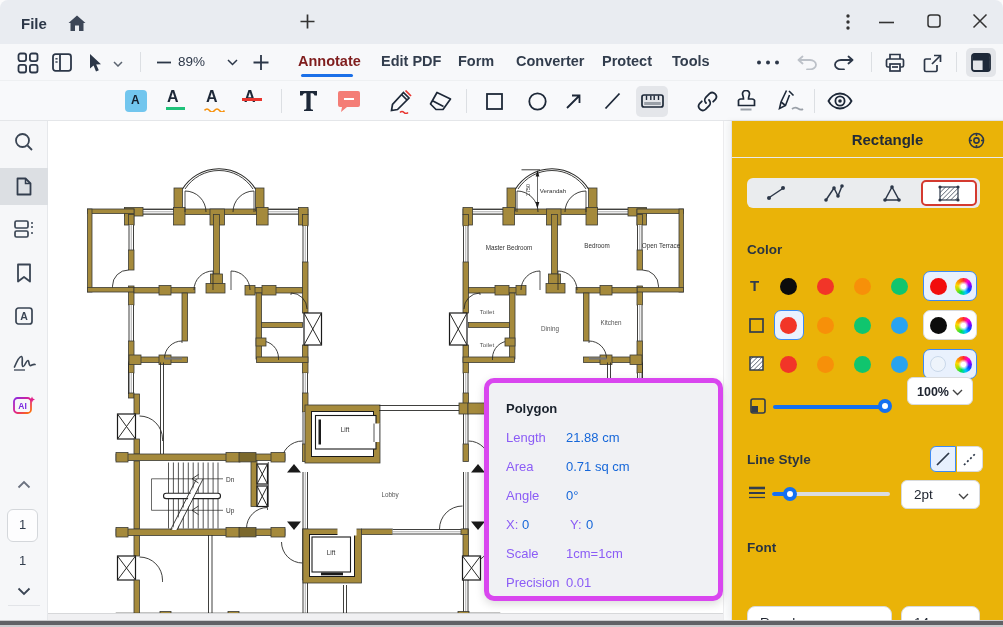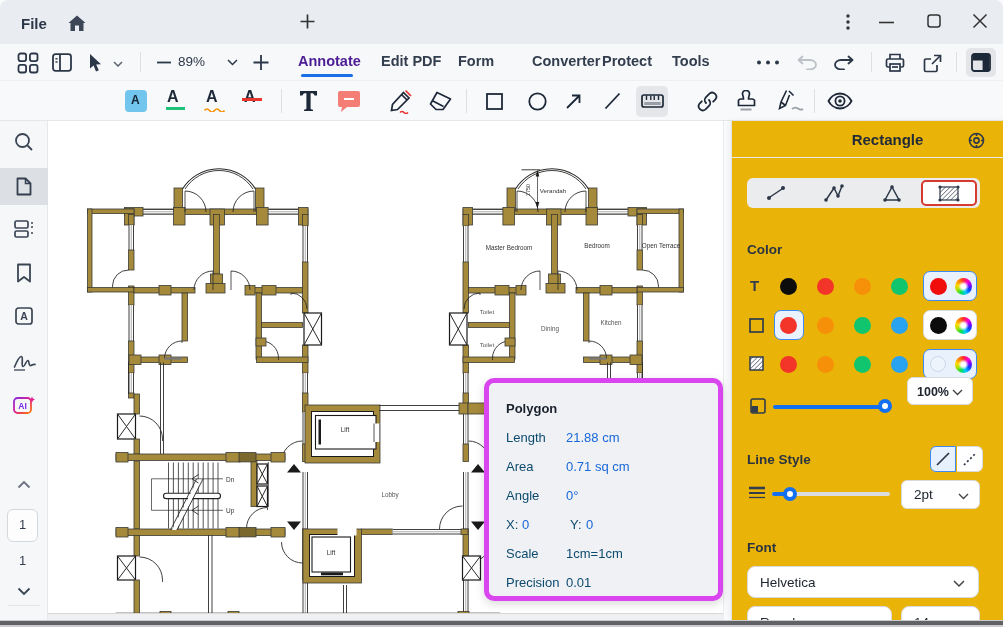--- a/index.html
+++ b/index.html
@@ -26,21 +26,21 @@
   .panel { position:absolute; left:731px; top:121px; width:312px; height:499px; background:#eab308; border-left:1px solid #e2e3e7; box-shadow:-3px 0 6px rgba(0,0,0,0.05); }
   .panel .hdr { position:absolute; left:0; top:0; width:100%; height:37px; border-bottom:1px solid #e8e9ec; }
   .panel .hdr .t { position:absolute; left:0; width:100%; text-align:center; top:10px; font-size:15px; font-weight:bold; color:#222b38; }
   .lbl { position:absolute; font-size:13.5px; font-weight:600; color:#2a3441; }
   .dd { position:absolute; background:#fff; border:1px solid #d8dadd; border-radius:6px; }
   .dd .v { position:absolute; left:12px; font-size:13.5px; color:#202631; }
   .circ { position:absolute; width:17px; height:17px; border-radius:50%; }
   .rainbow { background: radial-gradient(circle at 50% 50%, #ffffff 0 18%, rgba(255,255,255,0) 45%), conic-gradient(#ff2a2a,#ff00c8,#8000ff,#0048ff,#00c8ff,#00e05a,#a8e000,#ffd800,#ff8800,#ff2a2a); }
   
   .tooltip { position:absolute; left:484px; top:378px; width:239px; height:223px; background:#f0f1f4; border:5px solid #d946ef; border-radius:10px; box-shadow:0 3px 10px rgba(0,0,0,0.15); }
-  .tooltip .row { position:absolute; left:17px; font-size:13px; color:#0c4a6e; }
+  .tooltip .row { position:absolute; left:17px; font-size:13px; color:#8b5cf6; }
   .tooltip .bval { color:#1667d9; }
   
   .botline { position:absolute; left:0; top:620px; width:1003px; height:7px; background:#cbccce; }
   .botdark { position:absolute; left:0; top:621px; width:1003px; height:3.5px; background:#606266; }
   svg { display:block; }
   svg text { font-family:"Liberation Sans", sans-serif; }
 </style>
 </head>
 <body>
 
@@ -93,25 +93,25 @@
   <svg class="abs" style="left:157px;top:17px" width="14" height="3" viewBox="0 0 14 3">
       <path d="M0 1.5 H14" stroke="#2c3748" stroke-width="1.8"></path>
     </svg>
   <div class="abs" style="left:178px;top:10px;font-size:13.5px;color:#2c3748;">89%</div>
   <svg class="abs" style="left:227px;top:15px" width="11" height="7" viewBox="0 0 11 7">
       <path d="M1 1 L5.5 5.5 L10 1" fill="none" stroke="#2c3748" stroke-width="1.5"></path>
     </svg>
   <svg class="abs" style="left:253px;top:10px" width="16" height="17" viewBox="0 0 16 17">
       <path d="M8 1 V16 M0.5 8.5 H15.5" stroke="#2c3748" stroke-width="1.8"></path>
     </svg>
-  <div class="mi" style="left:298px;color:#4c1d95;">Annotate</div>
+  <div class="mi" style="left:298px;color:#7f1d1d;">Annotate</div>
   <div class="abs" style="left:301px;top:30px;width:52px;height:3px;background:#1a6fe8;border-radius:2px;"></div>
   <div class="mi" style="left:381px;">Edit PDF</div>
   <div class="mi" style="left:458px;">Form</div>
-  <div class="mi" style="left:532px;">Converter</div>
+  <div class="mi" style="left:516px;">Converter</div>
   <div class="mi" style="left:602px;">Protect</div>
   <div class="mi" style="left:672px;">Tools</div>
   <svg class="abs" style="left:756px;top:16px" width="24" height="5" viewBox="0 0 24 5">
       <circle cx="3" cy="2.5" r="2" fill="#2c3748"></circle>
       <circle cx="12" cy="2.5" r="2" fill="#2c3748"></circle>
       <circle cx="21" cy="2.5" r="2" fill="#2c3748"></circle>
     </svg>
   <svg class="abs" style="left:797px;top:11px" width="21" height="15" viewBox="0 0 21 15">
       <path d="M5.5 1.5 L1.5 5 L5.5 8.5 M1.5 5 H13 a6 4.7 0 0 1 0 9.4 H10" fill="none" stroke="#bcc1c8" stroke-width="1.8" stroke-linecap="round" stroke-linejoin="round"></path>
     </svg>
@@ -640,26 +640,20 @@
   <div class="abs" style="left:40px;top:371px;width:18px;height:3.5px;background:#1570ef;border-radius:2px;"></div>
   <div class="abs" style="left:51px;top:366px;width:14px;height:14px;background:#fff;border:4px solid #1570ef;border-radius:50%;"></div>
   <div class="dd" style="left:169px;top:359px;width:79px;height:29px;">
       <div class="v" style="top:6px;">2pt</div>
       <svg class="abs" style="right:10px;top:12px" width="11" height="7" viewBox="0 0 11 7">
         <path d="M1 1 L5.5 5.5 L10 1" fill="none" stroke="#444" stroke-width="1.4"></path>
       </svg>
     </div>
 
   <div class="lbl" style="left:15px;top:419px;">Font</div>
-  <div class="dd" style="left:15px;top:445px;width:232px;height:32px;border-radius:8px;">
-      <div class="v" style="top:8px;">Helvetica</div>
-      <svg class="abs" style="right:13px;top:13px" width="12" height="8" viewBox="0 0 12 8">
-        <path d="M1 1 L6 6 L11 1" fill="none" stroke="#444" stroke-width="1.5"></path>
-      </svg>
-    </div>
   <div class="dd" style="left:15px;top:485px;width:145px;height:32px;border-radius:8px;">
       <div class="v" style="top:8px;">Regular</div>
       <svg class="abs" style="right:12px;top:13px" width="12" height="8" viewBox="0 0 12 8">
         <path d="M1 1 L6 6 L11 1" fill="none" stroke="#444" stroke-width="1.5"></path>
       </svg>
     </div>
   <div class="dd" style="left:169px;top:485px;width:79px;height:32px;border-radius:8px;">
       <div class="v" style="top:8px;">14</div>
       <svg class="abs" style="right:10px;top:13px" width="12" height="8" viewBox="0 0 12 8">
         <path d="M1 1 L6 6 L11 1" fill="none" stroke="#444" stroke-width="1.5"></path>

